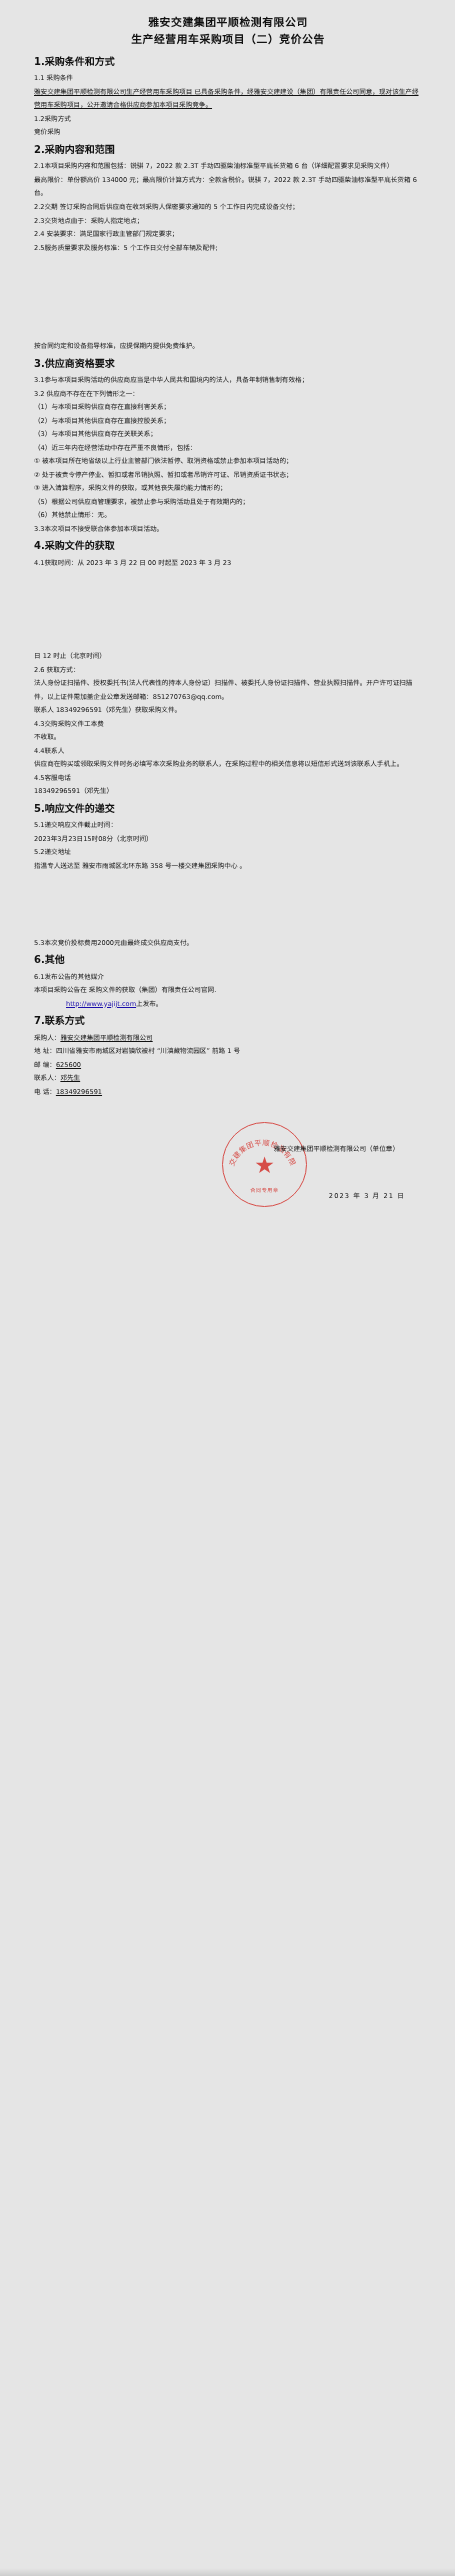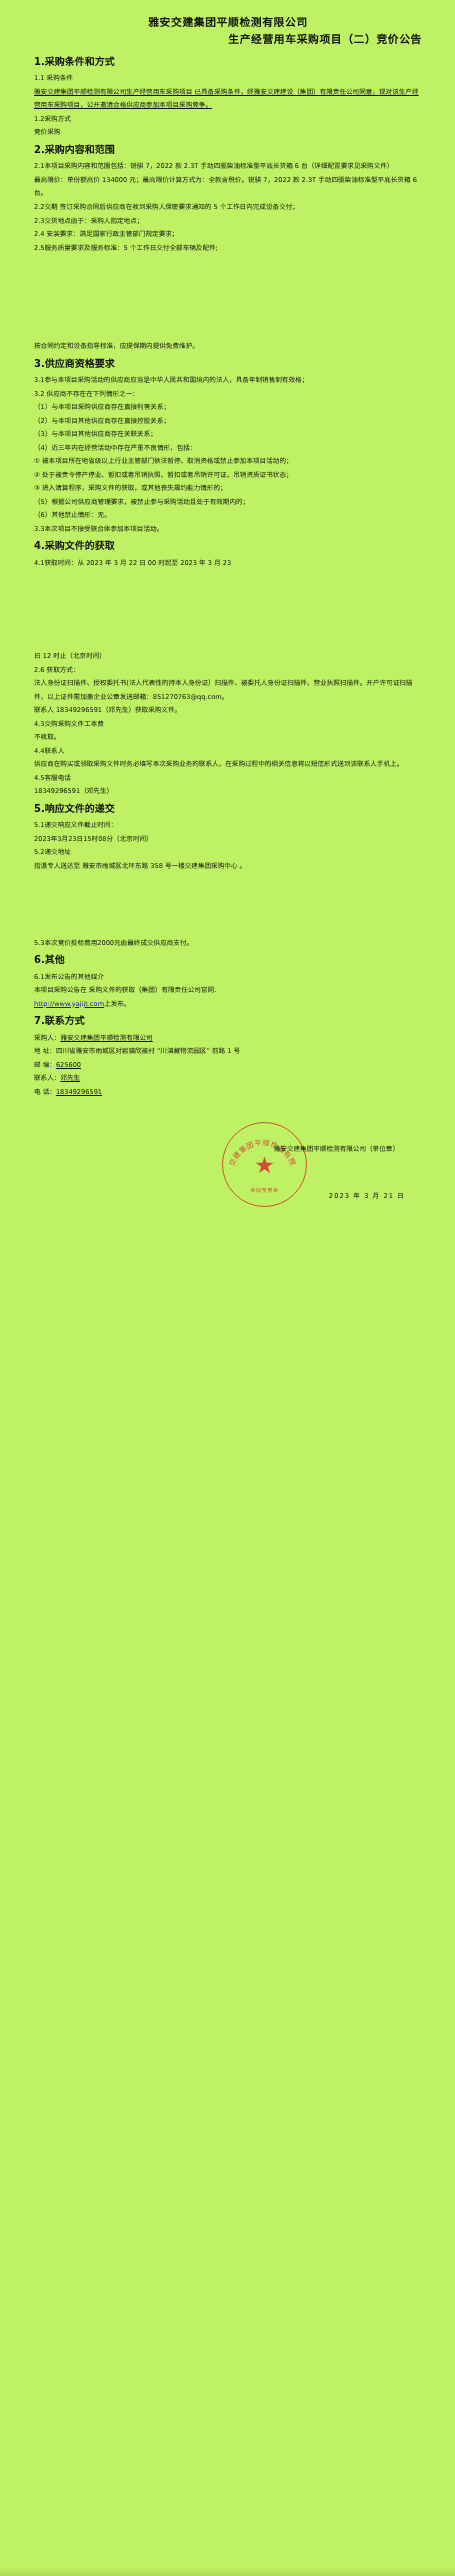--- a/index.html
+++ b/index.html
@@ -7,50 +7,50 @@
     width:456px;
     font-family:"DejaVu Sans","Liberation Sans",sans-serif;
     color:#111;
   }
   .page{
     width:456px;
     min-height:2576px;
     position:relative;
     box-sizing:border-box;
     padding:15px 34px 23px 34px;
-    background:#bef264;
+    background:#e5e5e5;
   }
   .title{
     text-align:center;
     font-family:"DejaVu Serif","Liberation Serif",serif;
     font-weight:bold;
     font-size:10.8px;
     line-height:1.55;
     letter-spacing:0.6px;
     margin:0 0 3.4px 0;
   }
-  .title .l2{display:block;text-align:right;}
+  .title .l2{display:block;}
   .body{
     font-size:6.6px;
     line-height:2.05;
     font-family:"DejaVu Sans","Liberation Sans",sans-serif;
   }
   .h1{
     font-weight:bold;
     font-size:10px;
     margin-top:5.7px;
   }
   .lvl2{ margin-left:10.3px; }
   .lvl3{ margin-left:20.5px; }
   .lvl4{ margin-left:31px; }
   .u{ text-decoration:underline; }
   .spacer-xl{height:85px;}
   .gap-110{height:63px;}
   .gap-140{height:80px;}
-  .link{color:#1a0dab;}
+  .link{color:#1a0dab;margin-left:32px;}
   .p{margin:0;}
   
   .sealwrap{
     position:relative;
     height:108px;
   }
   .signline{
     position:absolute;
     right:23px;
     top:44px;

